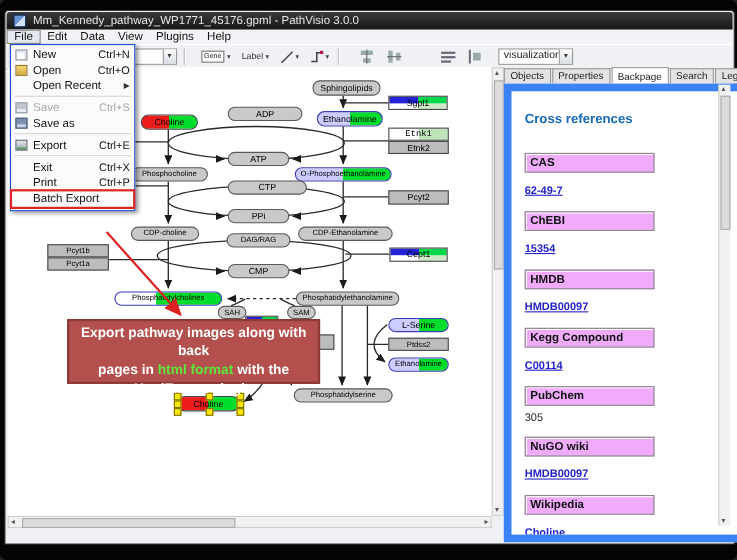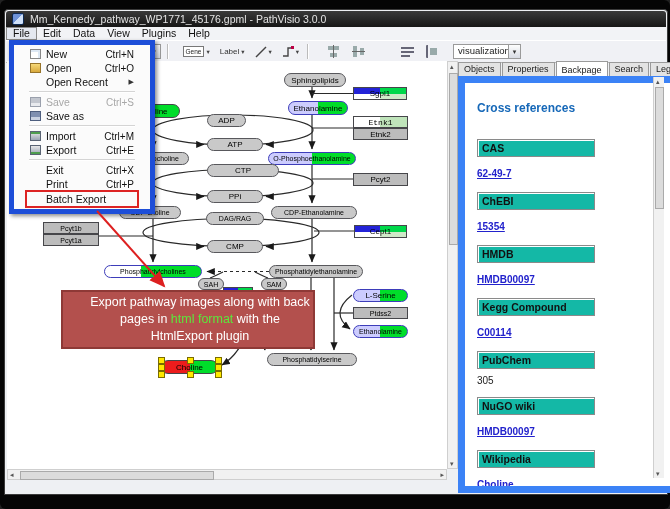--- a/index.html
+++ b/index.html
@@ -39,28 +39,28 @@
   .sb-arrow{position:absolute;font-size:7px;color:#555;line-height:9px;}
   .sb-thumb{position:absolute;background:#dcdcdc;border:1px solid #aaa;}
   
   .rpanel{position:absolute;left:453px;top:51px;width:208px;height:419px;}
   .tabs{position:absolute;left:0;top:1px;height:14px;display:flex;font-size:9px;color:#222;}
   .tab{border:1px solid #9a9a9a;border-bottom:none;background:#e3e3e3;padding:1px 5px;margin-right:1px;height:11px;line-height:11px;}
   .tab.active{background:#fff;height:13px;position:relative;top:-1px;line-height:14px;}
   .rcontent{position:absolute;left:0;top:15px;width:206px;height:403px;background:#fff;border:7px solid #3b82f6;overflow:hidden;}
   .bp-heading{margin:18px 0 24px 12px;font-size:12px;font-weight:bold;}
   .bp-section{margin-left:12px;margin-bottom:11px;}
-  .bp-header{width:108px;background:#14b8a6;border:1px solid #8a8a8a;box-shadow:inset 1px 1px 0 #fff;font-size:10.5px;font-weight:bold;color:#111;padding:2px 4px;margin-bottom:6px;}
+  .bp-header{width:108px;background:#f0abfc;border:1px solid #8a8a8a;box-shadow:inset 1px 1px 0 #fff;font-size:10.5px;font-weight:bold;color:#111;padding:2px 4px;margin-bottom:6px;}
   .bp-link{display:inline-block;font-size:10px;font-weight:bold;text-decoration:underline;}
   .bp-value{font-size:10px;color:#222;}
   .rscroll{position:absolute;left:195px;top:16px;width:10px;height:401px;background:#f1f1f1;border-left:1px solid #cfcfcf;}
   
   .statusbar{position:absolute;left:1px;top:470px;width:660px;height:13px;background:#eef0f0;border-top:1px solid #9a9a9a;font-size:9.5px;color:#222;line-height:13px;padding-left:4px;box-sizing:border-box;white-space:nowrap;overflow:hidden;}
   
-  .filemenu{position:absolute;left:4px;top:30px;width:112px;background:#fbfbfb;border:5px solid #1d4ed8;box-shadow:2px 2px 4px rgba(0,0,0,.45);z-index:20;padding:2px 12px;}
+  .filemenu{position:absolute;left:4px;top:30px;width:112px;background:#fbfbfb;border:1px solid #1d4ed8;box-shadow:2px 2px 4px rgba(0,0,0,.45);z-index:20;padding:2px 0;}
   .fm-item{display:flex;align-items:center;height:14px;font-size:10.5px;color:#111;padding:0 4px;}
   .fm-item.disabled{color:#a8a8a8;}
   .fm-item.highlighted{outline:2px solid #dd2424;outline-offset:-1px;height:16px;}
   .fm-icon{width:11px;height:10px;margin-right:5px;flex:none;}
   .fmi-none{background:none;}
   .fmi-new-file-icon{background:#fff;border:1px solid #888;box-sizing:border-box;box-shadow:inset -2px 2px 0 #dde8f4;}
   .fmi-open-folder-icon{background:linear-gradient(#f6d878,#d8a93c);border:1px solid #97742a;box-sizing:border-box;}
   .fmi-save-icon{background:#7e8fb0;border:1px solid #4d5e7e;box-sizing:border-box;box-shadow:inset 0 -3px 0 #c9d2e2;}
   .fm-item.disabled .fmi-save-icon{background:#c2c6ce;border-color:#9aa0ac;box-shadow:inset 0 -3px 0 #e8eaee;}
   .fmi-save-as-icon{background:#7e8fb0;border:1px solid #4d5e7e;box-sizing:border-box;box-shadow:inset 0 -3px 0 #c9d2e2;}
@@ -74,21 +74,21 @@
   .pnode{position:absolute;z-index:2;box-sizing:border-box;display:flex;align-items:center;justify-content:center;font-size:8px;color:#000;white-space:nowrap;overflow:hidden;}
   .n-gray{background:#c9c9c9;border:1px solid #58585c;border-radius:8px;}
   .n-gbox{background:#bcbcbc;border:1px solid #46464a;}
   .n-lav{background:linear-gradient(90deg,var(--lav) 50%,var(--green) 50%);border:1px solid #3d3dba;border-radius:8px;}
   .n-red{background:linear-gradient(90deg,var(--red) 50%,var(--green) 50%);border:1px solid #46464a;border-radius:8px;}
   .n-wg{background:linear-gradient(90deg,#ffffff 38%,var(--green) 38%);border:1px solid #3d3dba;border-radius:8px;}
   .n-expr{background:linear-gradient(90deg,var(--exprblue) 50%,#00d84a 50%) top/100% 55% no-repeat,linear-gradient(90deg,#ffffff 50%,#cfe9c8 50%) bottom/100% 50% no-repeat;border:1px solid #46464a;}
   .n-etnk{background:linear-gradient(90deg,#ffffff 50%,#bfe4ba 50%);border:1px solid #46464a;}
   .handle{position:absolute;width:5px;height:5px;background:#ffe800;border:1px solid #7a6c00;z-index:3;}
   
-  .callout{position:absolute;left:54px;top:229px;width:226px;height:53px;z-index:6;border:2px solid #8e3936;text-align:center;font-weight:normal;font-size:12.5px;color:#fff;line-height:17px;padding-top:2px;box-sizing:content-box;padding-left:24px;}
+  .callout{position:absolute;left:54px;top:229px;width:226px;height:53px;z-index:6;border:2px solid #8e3936;text-align:center;font-weight:bold;font-size:12.5px;color:#fff;line-height:17px;padding-top:2px;box-sizing:content-box;}
   .redarrow-svg{position:absolute;left:0;top:0;z-index:25;pointer-events:none;}
 </style>
 </head>
 <body>
 
 <div class="screen">
   <div class="window">
 
     <div class="titlebar">
       <div class="app-icon"></div>
@@ -189,21 +189,21 @@
           <path d="M246,268 Q256,280 258,289" marker-end="url(#ah)"></path>
         </g>
       </svg>
       <div id="nodes">
           <div class="pnode n-gray" style="left: 277px; top: 12px; width: 62px; height: 14px;">Sphingolipids</div>
           <div class="pnode n-expr" style="left: 346px; top: 26px; width: 54px; height: 13px;">Sgpl1</div>
           <div class="pnode n-lav" style="left: 281px; top: 40px; width: 60px; height: 14px;">Ethanolamine</div>
           <div class="pnode n-etnk" style="left: 346px; top: 55px; width: 55px; height: 12px; font-family: Liberation Mono, monospace;">Etnk1</div>
           <div class="pnode n-gbox" style="left: 346px; top: 67px; width: 55px; height: 12px;">Etnk2</div>
           <div class="pnode n-red" style="left: 121px; top: 43px; width: 52px; height: 14px;">Choline</div>
-          <div class="pnode n-gray" style="left: 200px; top: 53px; width: 39px; height: 13px;">ADP</div>
+          <div class="pnode n-gray" style="left: 200px; top: 36px; width: 68px; height: 13px;">ADP</div>
           <div class="pnode n-gray" style="left: 200px; top: 77px; width: 56px; height: 13px;">ATP</div>
           <div class="pnode n-gray" style="left: 112px; top: 91px; width: 70px; height: 13px; font-size: 7px;">Phosphocholine</div>
           <div class="pnode n-lav" style="left: 261px; top: 91px; width: 88px; height: 13px; font-size: 7px;">O-Phosphoethanolamine</div>
           <div class="pnode n-gray" style="left: 200px; top: 103px; width: 72px; height: 13px;">CTP</div>
           <div class="pnode n-gbox" style="left: 346px; top: 112px; width: 55px; height: 13px;">Pcyt2</div>
           <div class="pnode n-gray" style="left: 200px; top: 129px; width: 56px; height: 13px;">PPi</div>
           <div class="pnode n-gray" style="left: 112px; top: 145px; width: 62px; height: 13px; font-size: 7px;">CDP-choline</div>
           <div class="pnode n-gray" style="left: 199px; top: 151px; width: 58px; height: 13px; font-size: 7px;">DAG/RAG</div>
           <div class="pnode n-gray" style="left: 264px; top: 145px; width: 86px; height: 13px; font-size: 7px;">CDP-Ethanolamine</div>
           <div class="pnode n-gbox" style="left: 36px; top: 161px; width: 56px; height: 12px; font-size: 7px;">Pcyt1b</div>
@@ -302,25 +302,20 @@
           <span class="fm-label">Save</span>
           <span class="fm-shortcut">Ctrl+S</span>
         </div>
         <div class="fm-item">
           <span class="fm-icon fmi-save-as-icon"></span>
           <span class="fm-label">Save as</span>
           <span class="fm-shortcut"></span>
         </div>
         <div class="menu-sep"></div>
         <div class="fm-item">
-          <span class="fm-icon fmi-import-icon"></span>
-          <span class="fm-label">Import</span>
-          <span class="fm-shortcut">Ctrl+M</span>
-        </div>
-        <div class="fm-item">
           <span class="fm-icon fmi-export-icon"></span>
           <span class="fm-label">Export</span>
           <span class="fm-shortcut">Ctrl+E</span>
         </div>
         <div class="menu-sep"></div>
         <div class="fm-item">
           <span class="fm-icon fmi-none"></span>
           <span class="fm-label">Exit</span>
           <span class="fm-shortcut">Ctrl+X</span>
         </div>

